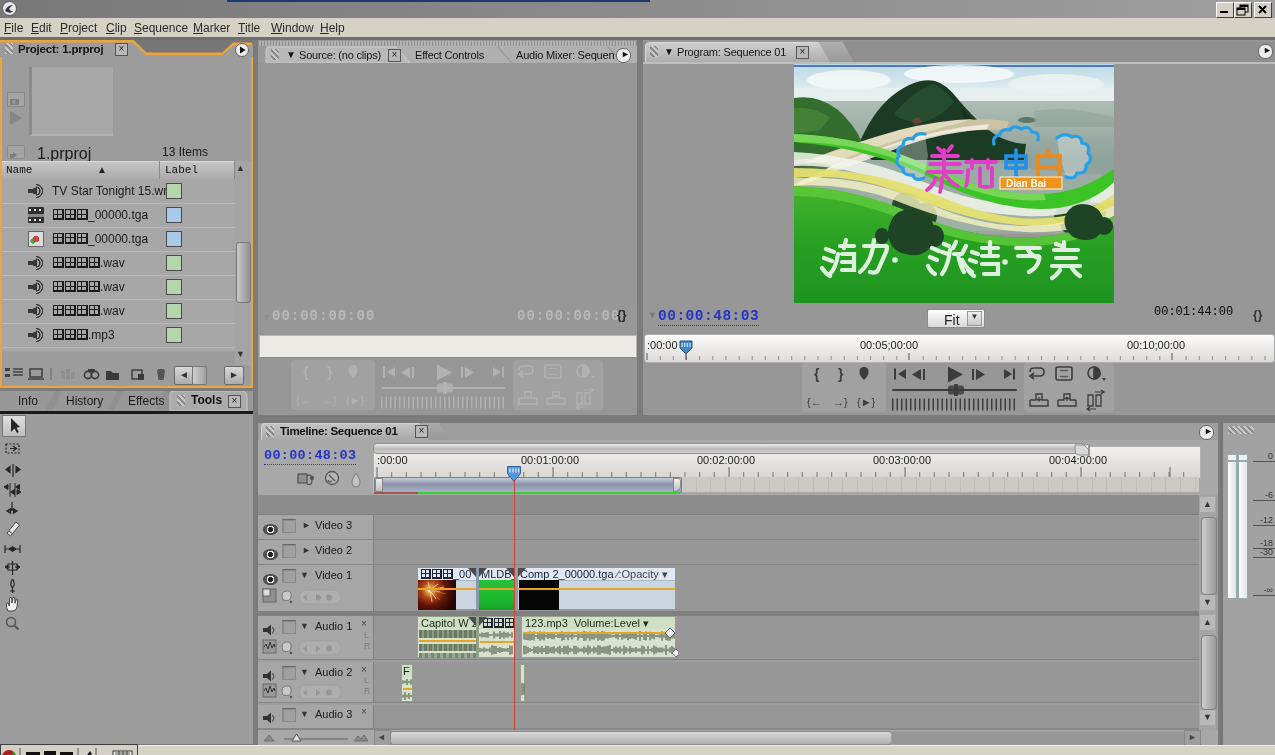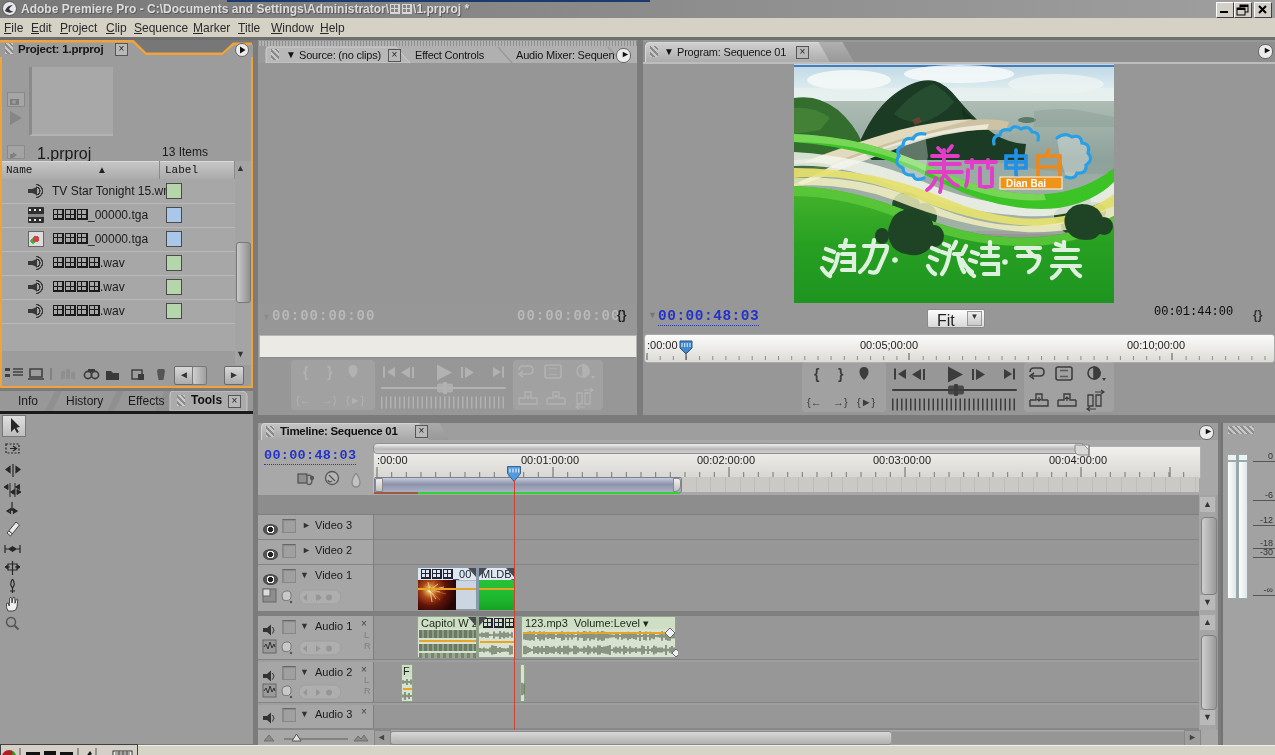--- a/index.html
+++ b/index.html
@@ -51,21 +51,20 @@
 </svg>
 
 <div class="abs" id="titlebar" style="left:0;top:0;width:1275px;height:18px;background:linear-gradient(90deg,#787878,#9f9f9f)">
   <div class="abs" style="left:227px;top:0;width:423px;height:2px;background:#1c3a6e"></div>
   <div class="abs" style="left:2px;top:1px;width:15px;height:15px">
    <svg width="15" height="15">
         <circle cx="7.5" cy="7.5" r="7" fill="#e8e8e8" stroke="#555"></circle>
         <path d="M3 10 Q5 4 11 4 Q8 6 7 8 Q10 12 12 9 Q10 13 5 11 Z" fill="#334"></path>
       </svg>
   </div>
-  <div class="abs" style="left:21px;top:2px;color:#dcdcdc;font-size:12px;font-weight:bold;white-space:nowrap;text-shadow:1px 1px 0 #5a5a5a">Adobe Premiere Pro - C:\Documents and Settings\Administrator\<span class="cnt"></span><span class="cnt"></span>\1.prproj *</div>
   <div class="abs winbtn" style="left:1216px;top:2px">
       <b style="position:absolute;left:3px;top:8px;width:8px;height:2px;background:#000"></b>
     </div>
   <div class="abs winbtn" style="left:1234px;top:2px"><svg width="16" height="14">
         <rect x="5" y="2" width="8" height="7" fill="none" stroke="#000" stroke-width="1"></rect>
         <rect x="5" y="2" width="8" height="2" fill="#000"></rect>
         <rect x="2" y="5" width="8" height="7" fill="#d4d0c8" stroke="#000"></rect>
         <rect x="2" y="5" width="8" height="2" fill="#000"></rect>
       </svg></div>
   <div class="abs winbtn" style="left:1254px;top:2px"><svg width="16" height="14">
@@ -144,20 +143,25 @@
         <span class="sw swg"></span>
       </div>
     <div class="prow" style="top:96px">
         <span class="spk"></span>
         <span class="ptxt"><span class="cn"></span><span class="cn"></span><span class="cn"></span><span class="cn"></span>.wav</span>
         <span class="sw swg"></span>
       </div>
     <div class="prow" style="top:120px">
         <span class="spk"></span>
         <span class="ptxt"><span class="cn"></span><span class="cn"></span><span class="cn"></span><span class="cn"></span>.wav</span>
+        <span class="sw swg"></span>
+      </div>
+    <div class="prow" style="top:144px">
+        <span class="spk"></span>
+        <span class="ptxt"><span class="cn"></span><span class="cn"></span><span class="cn"></span>.mp3</span>
         <span class="sw swg"></span>
       </div>
   </div>
 
   <div class="abs" style="left:233px;top:121px;width:16px;height:204px;background:#a4a4a4">
     <div class="abs" style="left:1px;top:2px;color:#333;font-size:9px">▲</div>
     <div class="abs" style="left:1px;top:81px;width:13px;height:59px;background:linear-gradient(90deg,#cacaca,#8f8f8f);border:1px solid #787878;border-radius:3px"></div>
     <div class="abs" style="left:1px;top:188px;color:#333;font-size:9px">▼</div>
   </div>
 
@@ -406,21 +410,21 @@
       <path d="M178 188 l6 2 M176 196 l6 2 M174 206 q3 4 6 6 M188 184 h16 M188 192 h16 M188 200 h16 v10 h-14 M196 178 v14"></path>
       <circle cx="211" cy="198" r="2.8" fill="#fff" stroke="none"></circle>
       <path d="M222 184 h24 M224 192 h20 q2 0 1 4 q-2 8 -10 12 M234 186 q4 6 10 8"></path>
       <path d="M262 180 l6 2 M260 186 h24 M262 194 h20 M258 202 h28 M270 178 v8 M266 206 q-4 6 -8 8 M278 204 q4 6 8 8"></path>
     </g>
   </svg>
 
   <div class="abs" style="left:5px;top:270px;font-size:9px;color:#777">▼</div>
   <div class="abs mono tc-blue" style="left:15px;top:268px;font-size:14.5px;letter-spacing:0.5px;border-bottom:1px dotted #2433c8;padding-bottom:1px">00:00:48:03</div>
   <div class="abs" style="left:284px;top:269px;width:56px;height:17px;background:linear-gradient(#fdfdfd,#d8d8d8);border:1px solid #8a8a8a;border-radius:2px">
-    <span style="position:absolute;left:9px;top:2px;font-size:16px;color:#222">Fit</span>
+    <span style="position:absolute;left:16px;top:2px;font-size:14px;color:#222">Fit</span>
     <span style="position:absolute;right:2px;top:1px;width:13px;height:13px;background:linear-gradient(#efefef,#c9c9c9);border:1px solid #999;font-size:8px;text-align:center;color:#333">▼</span>
   </div>
   <div class="abs mono" style="left:511px;top:265px;font-size:12px;font-weight:normal;color:#0a0a0a">00:01:44:00</div>
   <div class="abs" style="left:610px;top:268px;font-size:12px;font-weight:bold;color:#333">{}</div>
 
   <div class="abs" style="left:1px;top:294px;width:629px;height:27px;background:linear-gradient(#fbfbf9,#dddbd6);border:1px solid #aaa;border-radius:3px">
     <svg class="abs" style="left:0;top:0" width="627" height="25">
       <g font-family="Liberation Sans,sans-serif" font-size="11" fill="#222">
         <text x="2" y="14">:00:00</text>
         <text x="215" y="14">00:05;00:00</text>
@@ -726,20 +730,26 @@
       </svg>
     <div class="abs" style="left:0;top:20px;width:58px;height:1.5px;background:#e8a428"></div>
   </div>
   <div class="vclip" style="left:220px;top:144px;width:37px;height:43px">
     <div class="vtitle">MLDB_0</div>
       <i class="ctri" style="left:0;border-right:8px solid transparent"></i>
       <i class="ctri" style="right:0;border-left:8px solid transparent"></i>
     <div class="abs" style="left:0;top:12px;width:35px;height:30px;background:linear-gradient(#28c238,#1eb82e 60%,#16a426)"></div>
     <div class="abs" style="left:0;top:20px;width:35px;height:1.5px;background:#e8a428"></div>
   </div>
+  <div class="vclip" style="left:259px;top:144px;width:159px;height:43px">
+    <div class="vtitle">Comp 2_00000.tga <span style="color:#444">∕:Opacity ▾</span></div>
+      <i class="ctri" style="left:0;border-right:8px solid transparent"></i>
+    <div class="abs" style="left:1px;top:12px;width:40px;height:30px;background:#060606"></div>
+    <div class="abs" style="left:0;top:20px;width:157px;height:1.5px;background:#e8a428"></div>
+  </div>
 
   <div class="aclip" style="left:159px;top:193px;width:60px;height:42px">
     <div class="atitle">Capitol W 2</div>
       <i class="ctri" style="right:0;border-left:8px solid transparent"></i>
     <div class="abs" style="left:1px;top:13px;width:57px;height:8px;background:repeating-linear-gradient(90deg,#6b7a63 0 3px,#8d9c85 3px 5px)"></div>
     <div class="abs" style="left:1px;top:23px;width:57px;height:2px;background:#e8a428"></div>
     <div class="abs" style="left:1px;top:27px;width:57px;height:7px;background:repeating-linear-gradient(90deg,#6b7a63 0 3px,#8d9c85 3px 5px)"></div>
     <div class="abs" style="left:1px;top:36px;width:57px;height:5px;background:repeating-linear-gradient(90deg,#76856e 0 3px,#99a891 3px 6px)"></div>
   </div>
   <div class="aclip" style="left:220px;top:193px;width:37px;height:42px">

